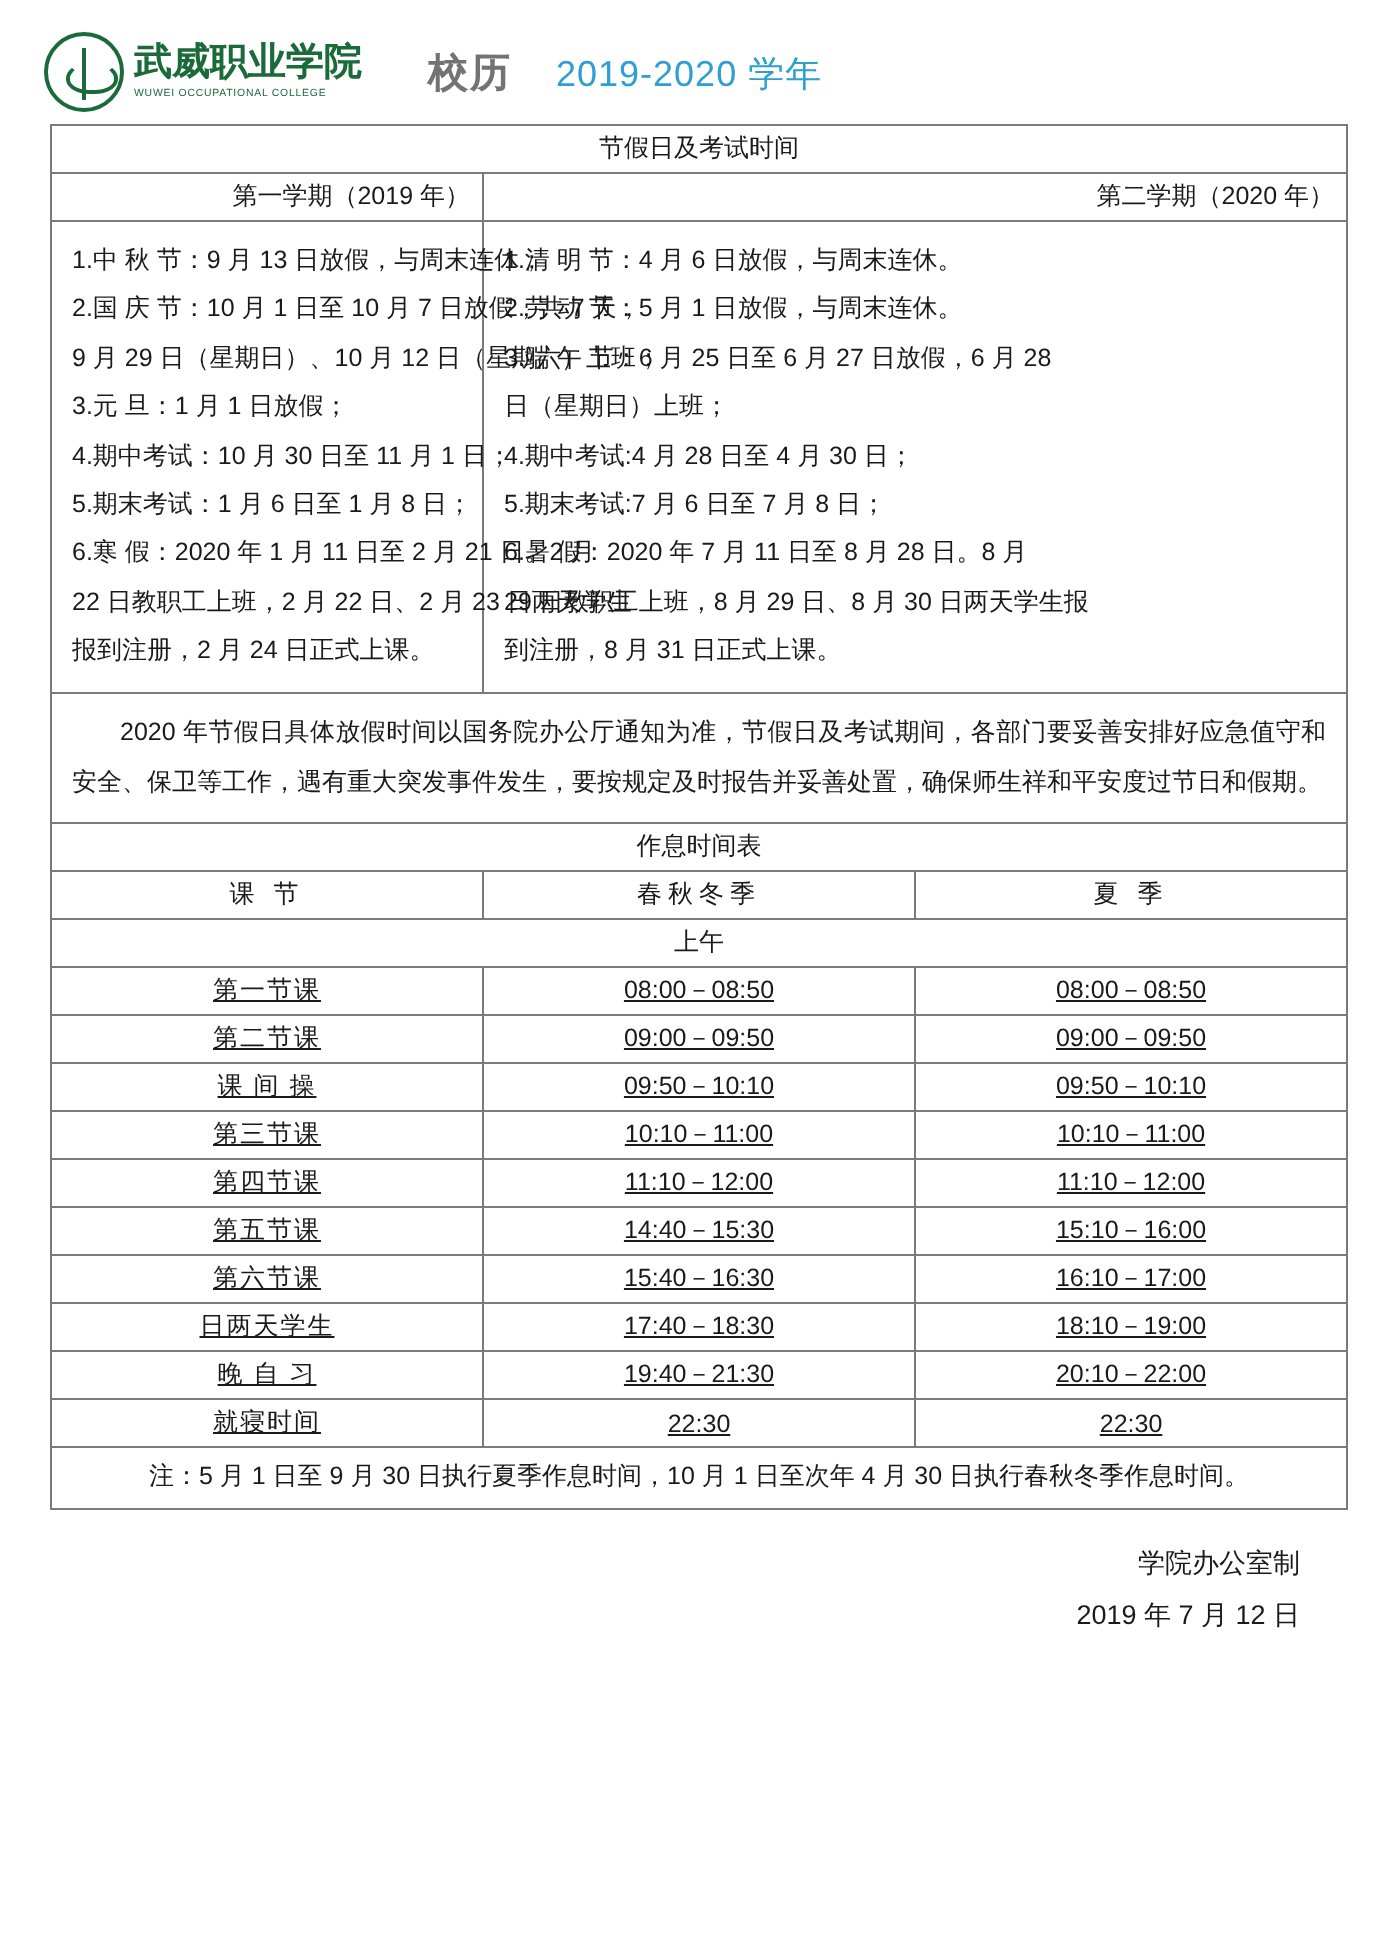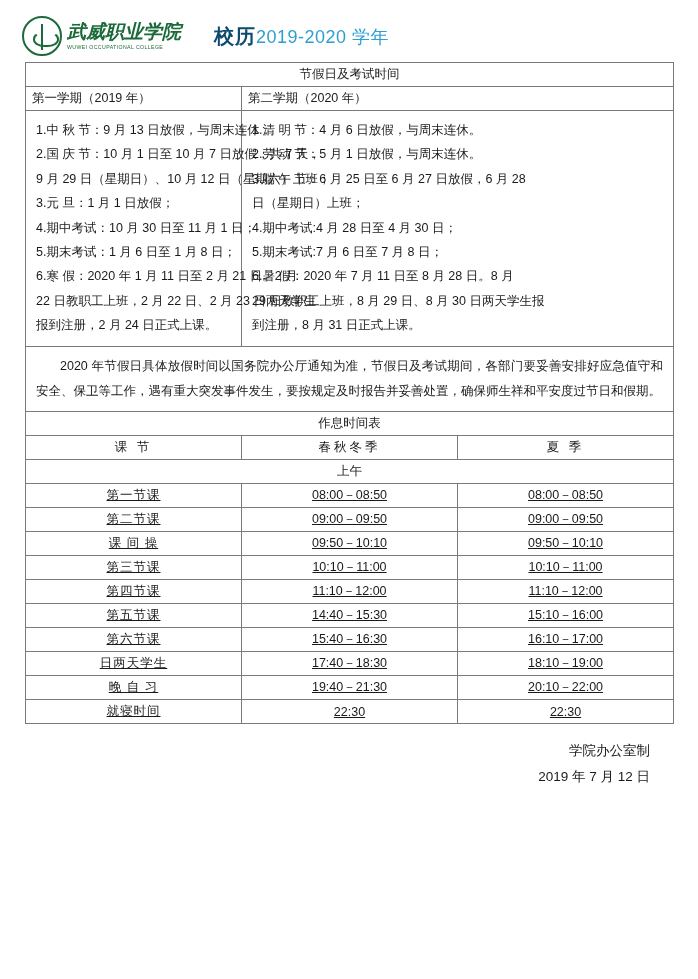--- a/index.html
+++ b/index.html
@@ -58,44 +58,43 @@
     margin-left: 5px;
     line-height: 1.05;
   }
   .logo-cn {
     font-family: "DejaVu Serif", serif;
     font-size: 19px;
     font-weight: bold;
     color: #1b6b3a;
     letter-spacing: 0px;
     white-space: nowrap;
-    font-style: italic;
   }
   .logo-en {
     font-size: 5.2px;
     color: #1b6b3a;
     letter-spacing: 0.4px;
     margin-top: 3px;
     white-space: nowrap;
   }
   .header-title {
     display: flex;
     align-items: baseline;
     margin-left: 42px;
   }
   .header-title .t1 {
     font-size: 20px;
     font-weight: bold;
-    color: #0c4a6e;
+    color: #737373;
     letter-spacing: 1px;
   }
   .header-title .t2 {
     font-size: 18px;
     color: #2e9fd0;
-    margin-left: 0;
+    margin-left: 22px;
     letter-spacing: 0.5px;
   }
 
   
   .tbl-wrap {
     padding: 0 25px;
   }
   table.cal {
     width: 648px;
     border-collapse: collapse;
@@ -107,21 +106,21 @@
     font-size: 12.5px;
     padding: 3px 6px;
     vertical-align: middle;
   }
   .hd-row td {
     text-align: center;
     font-size: 13.5px;
     padding: 6px 0 7px 0;
   }
   .sub-row td {
-    text-align: left;
+    text-align: right;
     font-size: 13px;
     padding: 6px 0 7px 0;
   }
   .termcell {
     vertical-align: top !important;
     padding: 7px 10px 9px 10px !important;
     line-height: 1.95;
     font-size: 12.5px;
   }
   .termcell div { white-space: nowrap; }
@@ -291,20 +290,23 @@
           <td class="lbl">晚 自 习</td>
           <td>19:40－21:30</td>
           <td>20:10－22:00</td>
         </tr>
         <tr class="timerow">
           <td class="lbl">就寝时间</td>
           <td>22:30</td>
           <td>22:30</td>
         </tr>
 
+        <tr class="footnote">
+          <td colspan="3">注：5 月 1 日至 9 月 30 日执行夏季作息时间，10 月 1 日至次年 4 月 30 日执行春秋冬季作息时间。</td>
+        </tr>
       </tbody>
     </table>
   </div>
 
   <div class="sign">
     <div>学院办公室制</div>
     <div>2019 年 7 月 12 日</div>
   </div>
 
 </div>

